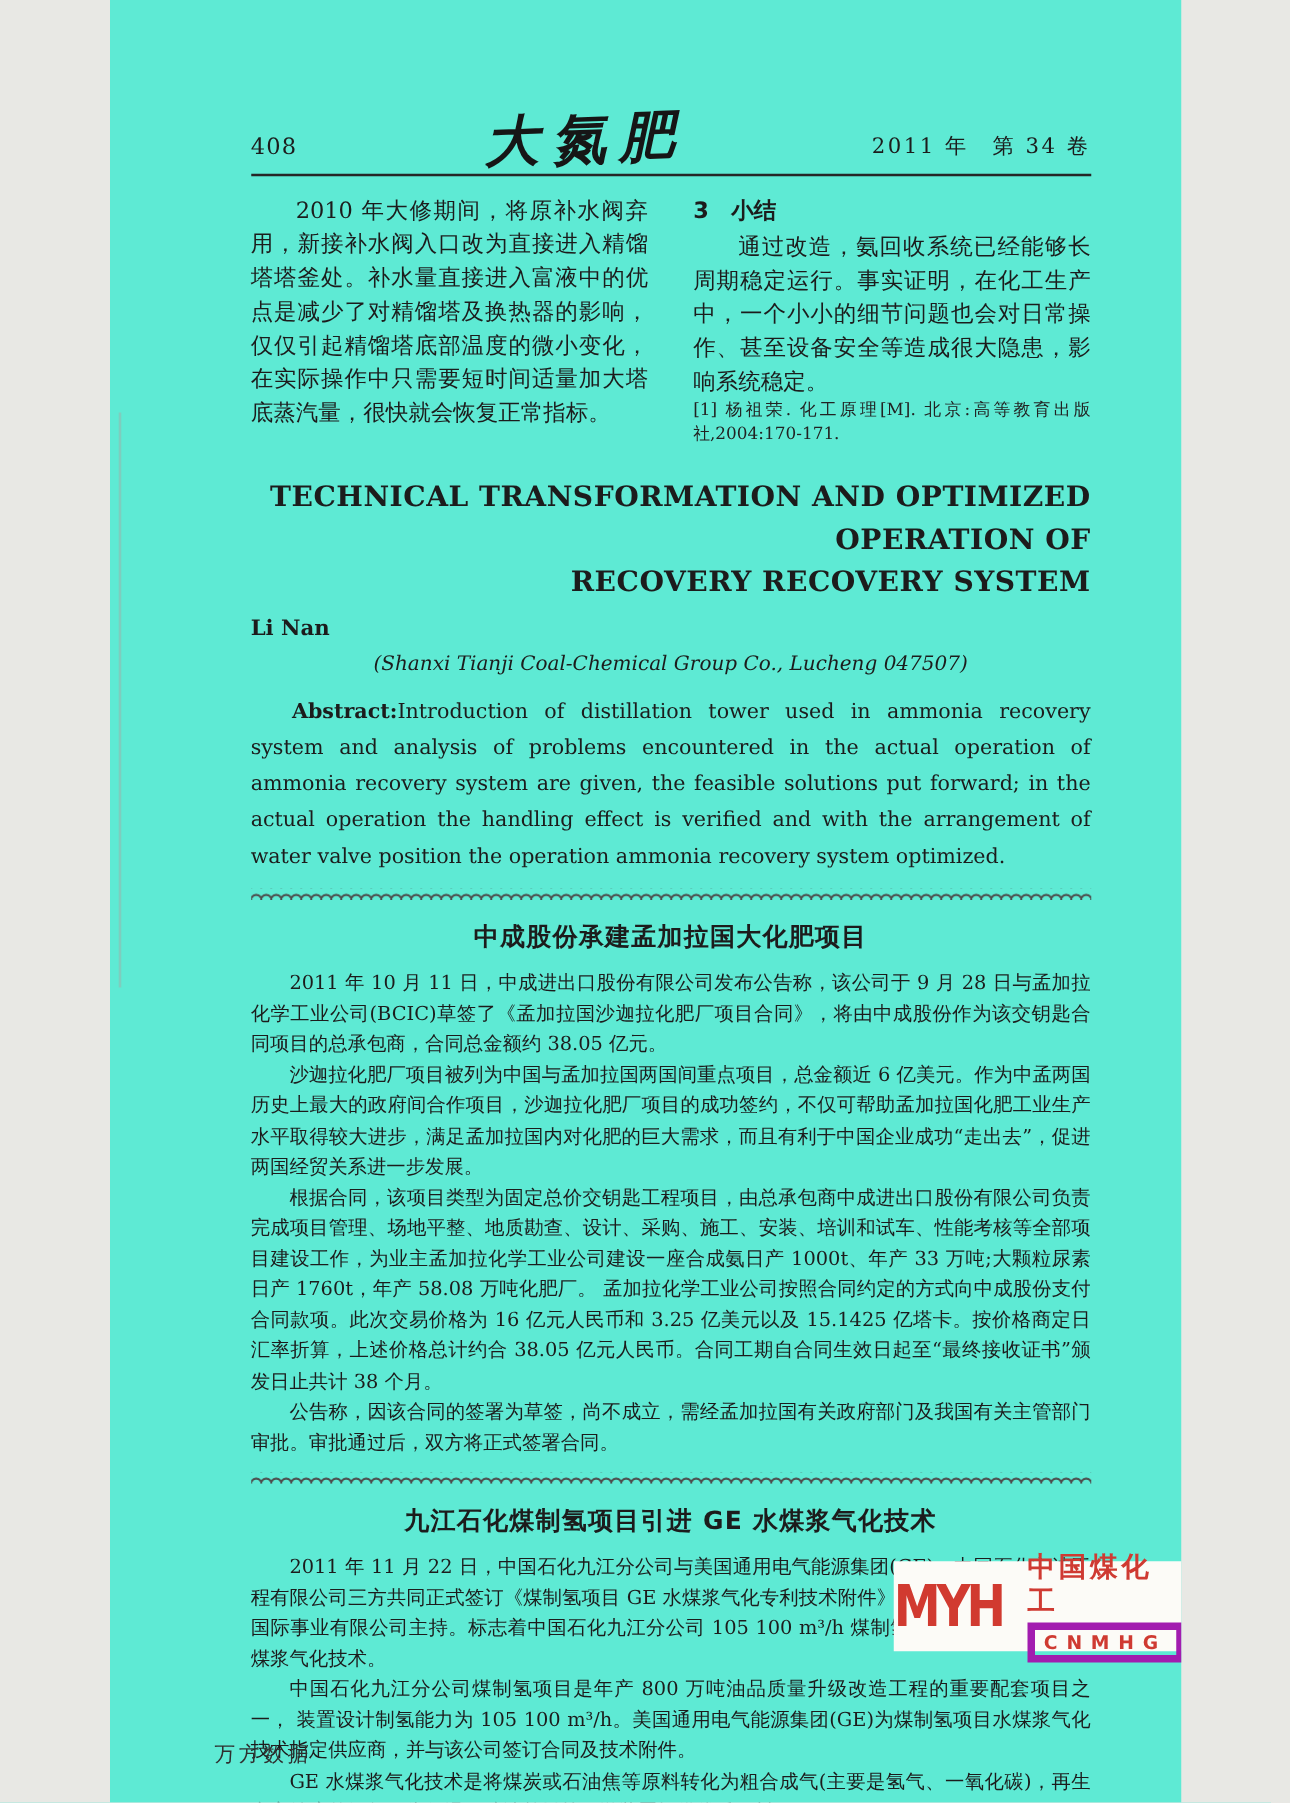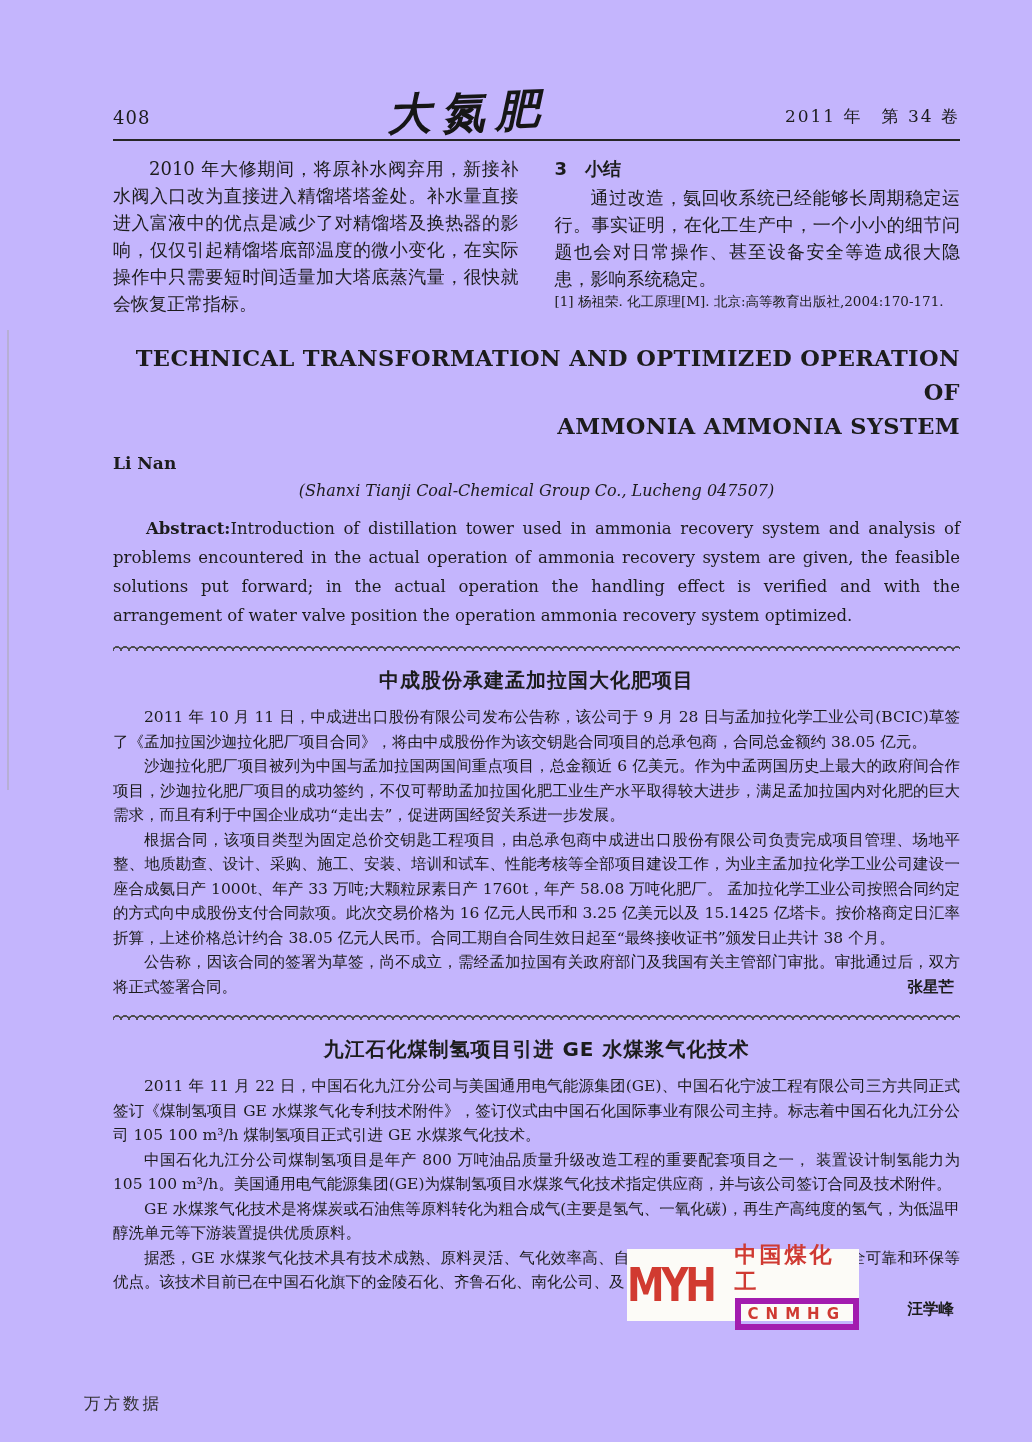--- a/index.html
+++ b/index.html
@@ -1,18 +1,18 @@
 <!DOCTYPE html>
 <html><head>
 <meta charset="utf-8">
 <style>
   html,body { margin:0; padding:0; background:#e8e8e4; }
   .page {
-    position:relative; width:1032px; height:1442px; margin:0 auto;
-    background:#c4b5fd; overflow:hidden;
+    position:relative; width:857px; height:1442px; margin:0 auto;
+    background:#5eead4; overflow:hidden;
     font-family:"DejaVu Serif","Liberation Serif",serif; color:#1c1c1c;
   }
   .scan-edge { position:absolute; left:7px; top:330px; width:2px; height:460px; background:#a9a9a3; opacity:.45; }
   .content { margin:0 72px 0 113px; }
 
   
   .header-row { display:flex; justify-content:space-between; align-items:flex-end; padding-top:88px; }
   .page-num { font-size:18px; padding-bottom:8px; letter-spacing:1px; }
   .logo {
     font-size:44px; font-weight:bold; font-style:italic; line-height:48px;
@@ -120,35 +120,34 @@
       </div>
       <div class="col">
         <div class="summary-head">3　小结</div>
         <p class="jp ind">通过改造，氨回收系统已经能够长周期稳定运行。事实证明，在化工生产中，一个小小的细节问题也会对日常操作、甚至设备安全等造成很大隐患，影响系统稳定。</p>
         <div class="ref-item">[1]  杨祖荣. 化工原理[M]. 北京:高等教育出版社,2004:170-171.</div>
       </div>
     </div>
 
     <div class="eng-title">
       <div>TECHNICAL TRANSFORMATION AND OPTIMIZED OPERATION OF</div>
-      <div>AMMONIA AMMONIA SYSTEM</div>
+      <div>RECOVERY RECOVERY SYSTEM</div>
     </div>
     <div class="eng-author">Li Nan</div>
     <div class="eng-affil">(Shanxi Tianji Coal-Chemical Group Co., Lucheng  047507)</div>
     <p class="abstract"><span class="blabel">Abstract:</span><span>Introduction of distillation tower used in ammonia recovery system and analysis of problems encountered in the actual operation of ammonia recovery system are given, the feasible solutions put forward; in the actual operation the handling effect is verified and with the arrangement of water valve position the operation ammonia recovery system optimized.</span></p>
 
     <div class="squiggle"></div>
 
     <div class="news-title">中成股份承建孟加拉国大化肥项目</div>
     <div>
       <p class="np">2011 年 10 月 11 日，中成进出口股份有限公司发布公告称，该公司于 9 月 28 日与孟加拉化学工业公司(BCIC)草签了《孟加拉国沙迦拉化肥厂项目合同》，将由中成股份作为该交钥匙合同项目的总承包商，合同总金额约 38.05 亿元。</p>
       <p class="np">沙迦拉化肥厂项目被列为中国与孟加拉国两国间重点项目，总金额近 6 亿美元。作为中孟两国历史上最大的政府间合作项目，沙迦拉化肥厂项目的成功签约，不仅可帮助孟加拉国化肥工业生产水平取得较大进步，满足孟加拉国内对化肥的巨大需求，而且有利于中国企业成功“走出去”，促进两国经贸关系进一步发展。</p>
       <p class="np">根据合同，该项目类型为固定总价交钥匙工程项目，由总承包商中成进出口股份有限公司负责完成项目管理、场地平整、地质勘查、设计、采购、施工、安装、培训和试车、性能考核等全部项目建设工作，为业主孟加拉化学工业公司建设一座合成氨日产 1000t、年产 33 万吨;大颗粒尿素日产 1760t，年产 58.08 万吨化肥厂。 孟加拉化学工业公司按照合同约定的方式向中成股份支付合同款项。此次交易价格为 16 亿元人民币和 3.25 亿美元以及 15.1425 亿塔卡。按价格商定日汇率折算，上述价格总计约合 38.05 亿元人民币。合同工期自合同生效日起至“最终接收证书”颁发日止共计 38 个月。</p>
       <p class="np">公告称，因该合同的签署为草签，尚不成立，需经孟加拉国有关政府部门及我国有关主管部门审批。审批通过后，双方将正式签署合同。</p>
-      <div class="byline-inline">张星芒</div>
     </div>
 
     <div class="squiggle"></div>
 
     <div class="news-title">九江石化煤制氢项目引进 GE 水煤浆气化技术</div>
     <div>
       <p class="np">2011 年 11 月 22 日，中国石化九江分公司与美国通用电气能源集团(GE)、中国石化宁波工程有限公司三方共同正式签订《煤制氢项目 GE 水煤浆气化专利技术附件》，签订仪式由中国石化国际事业有限公司主持。标志着中国石化九江分公司 105 100 m³/h 煤制氢项目正式引进 GE 水煤浆气化技术。</p>
       <p class="np">中国石化九江分公司煤制氢项目是年产 800 万吨油品质量升级改造工程的重要配套项目之一， 装置设计制氢能力为 105 100 m³/h。美国通用电气能源集团(GE)为煤制氢项目水煤浆气化技术指定供应商，并与该公司签订合同及技术附件。</p>
       <p class="np">GE 水煤浆气化技术是将煤炭或石油焦等原料转化为粗合成气(主要是氢气、一氧化碳)，再生产高纯度的氢气，为低温甲醇洗单元等下游装置提供优质原料。</p>
       <p class="np">据悉，GE 水煤浆气化技术具有技术成熟、原料灵活、气化效率高、自动　　　　　　　　　　低、安全可靠和环保等优点。该技术目前已在中国石化旗下的金陵石化、齐鲁石化、南化公司、及　　　　　　　　目中成功应用。</p>

